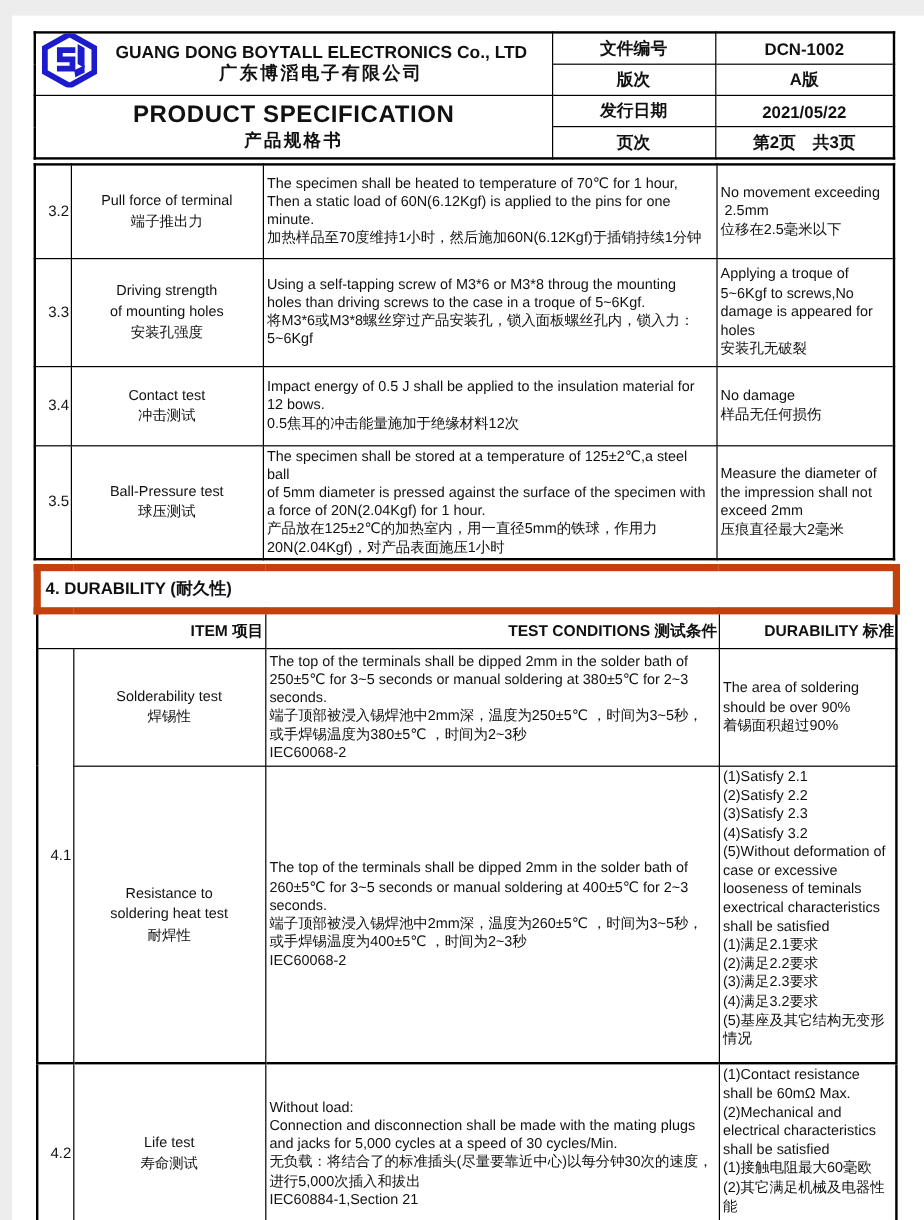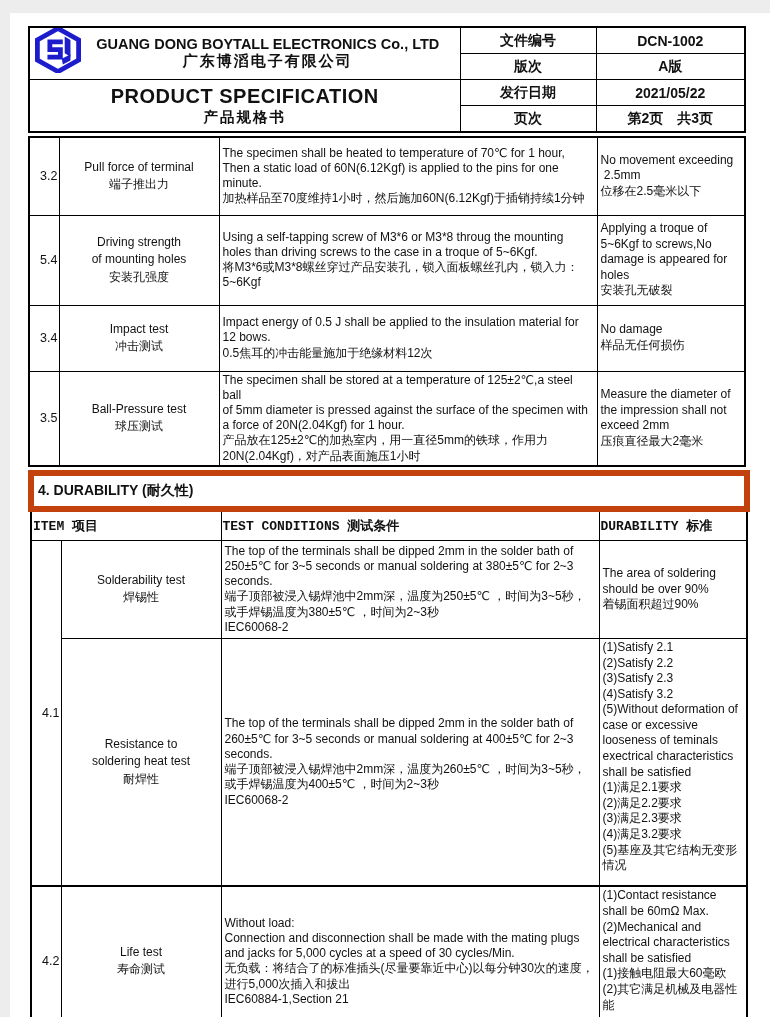--- a/index.html
+++ b/index.html
@@ -29,21 +29,21 @@
   .num{width:30px;text-align:right;vertical-align:middle;font-size:12.5px;}
   .item{width:160px;text-align:center;vertical-align:middle;font-size:12px;
         white-space:pre-line;line-height:1.45;padding:1px 2px;}
   .cond{width:378px;text-align:left;vertical-align:middle;font-size:12px;
         white-space:pre-wrap;line-height:1.27;padding:1px 3px;}
   .std{width:148px;text-align:left;vertical-align:middle;font-size:12px;
         white-space:pre-wrap;line-height:1.3;padding:1px 3px;}
   .vtop{vertical-align:top;}
   .gap3{height:3px;}
   .sec-title-cell{font-size:14px;font-weight:bold;padding:6px 4px;border:6px solid #c2410c;}
-  .colhead{font-size:13px;font-weight:bold;text-align:left;vertical-align:middle;height:26px;font-family:Liberation Mono, monospace;}
+  .colhead{font-size:13px;font-weight:bold;text-align:right;vertical-align:middle;height:26px;}
   .thickbot{border-bottom:2px solid #000;}
 </style>
 </head>
 <body>
 
 <div class="scan-edge-top"></div>
 <div class="scan-edge-left"></div>
 
 <div class="sheet">
 
@@ -103,37 +103,37 @@
 端子推出力</td>
       <td class="cond">The specimen shall be heated to temperature of 70℃ for 1 hour,
 Then a static load of 60N(6.12Kgf) is applied to the pins for one
 minute.
 加热样品至70度维持1小时，然后施加60N(6.12Kgf)于插销持续1分钟</td>
       <td class="std">No movement exceeding
  2.5mm
 位移在2.5毫米以下</td>
     </tr>
     <tr style="height:90px">
-      <td class="num">5.4</td>
+      <td class="num">3.3</td>
       <td class="item">Driving strength
 of mounting holes
 安装孔强度</td>
       <td class="cond">Using a self-tapping screw of M3*6 or M3*8 throug the mounting
 holes than driving screws to the case in a troque of 5~6Kgf.
 将M3*6或M3*8螺丝穿过产品安装孔，锁入面板螺丝孔内，锁入力：
 5~6Kgf</td>
       <td class="std">Applying a troque of
 5~6Kgf to screws,No
 damage is appeared for
 holes
 安装孔无破裂</td>
     </tr>
     <tr style="height:66px">
       <td class="num">3.4</td>
-      <td class="item">Impact test
+      <td class="item">Contact test
 冲击测试</td>
       <td class="cond">Impact energy of 0.5 J shall be applied to the insulation material for
 12 bows.
 0.5焦耳的冲击能量施加于绝缘材料12次</td>
       <td class="std">No damage
 样品无任何损伤</td>
     </tr>
     <tr style="height:94px">
       <td class="num">3.5</td>
       <td class="item">Ball-Pressure test

